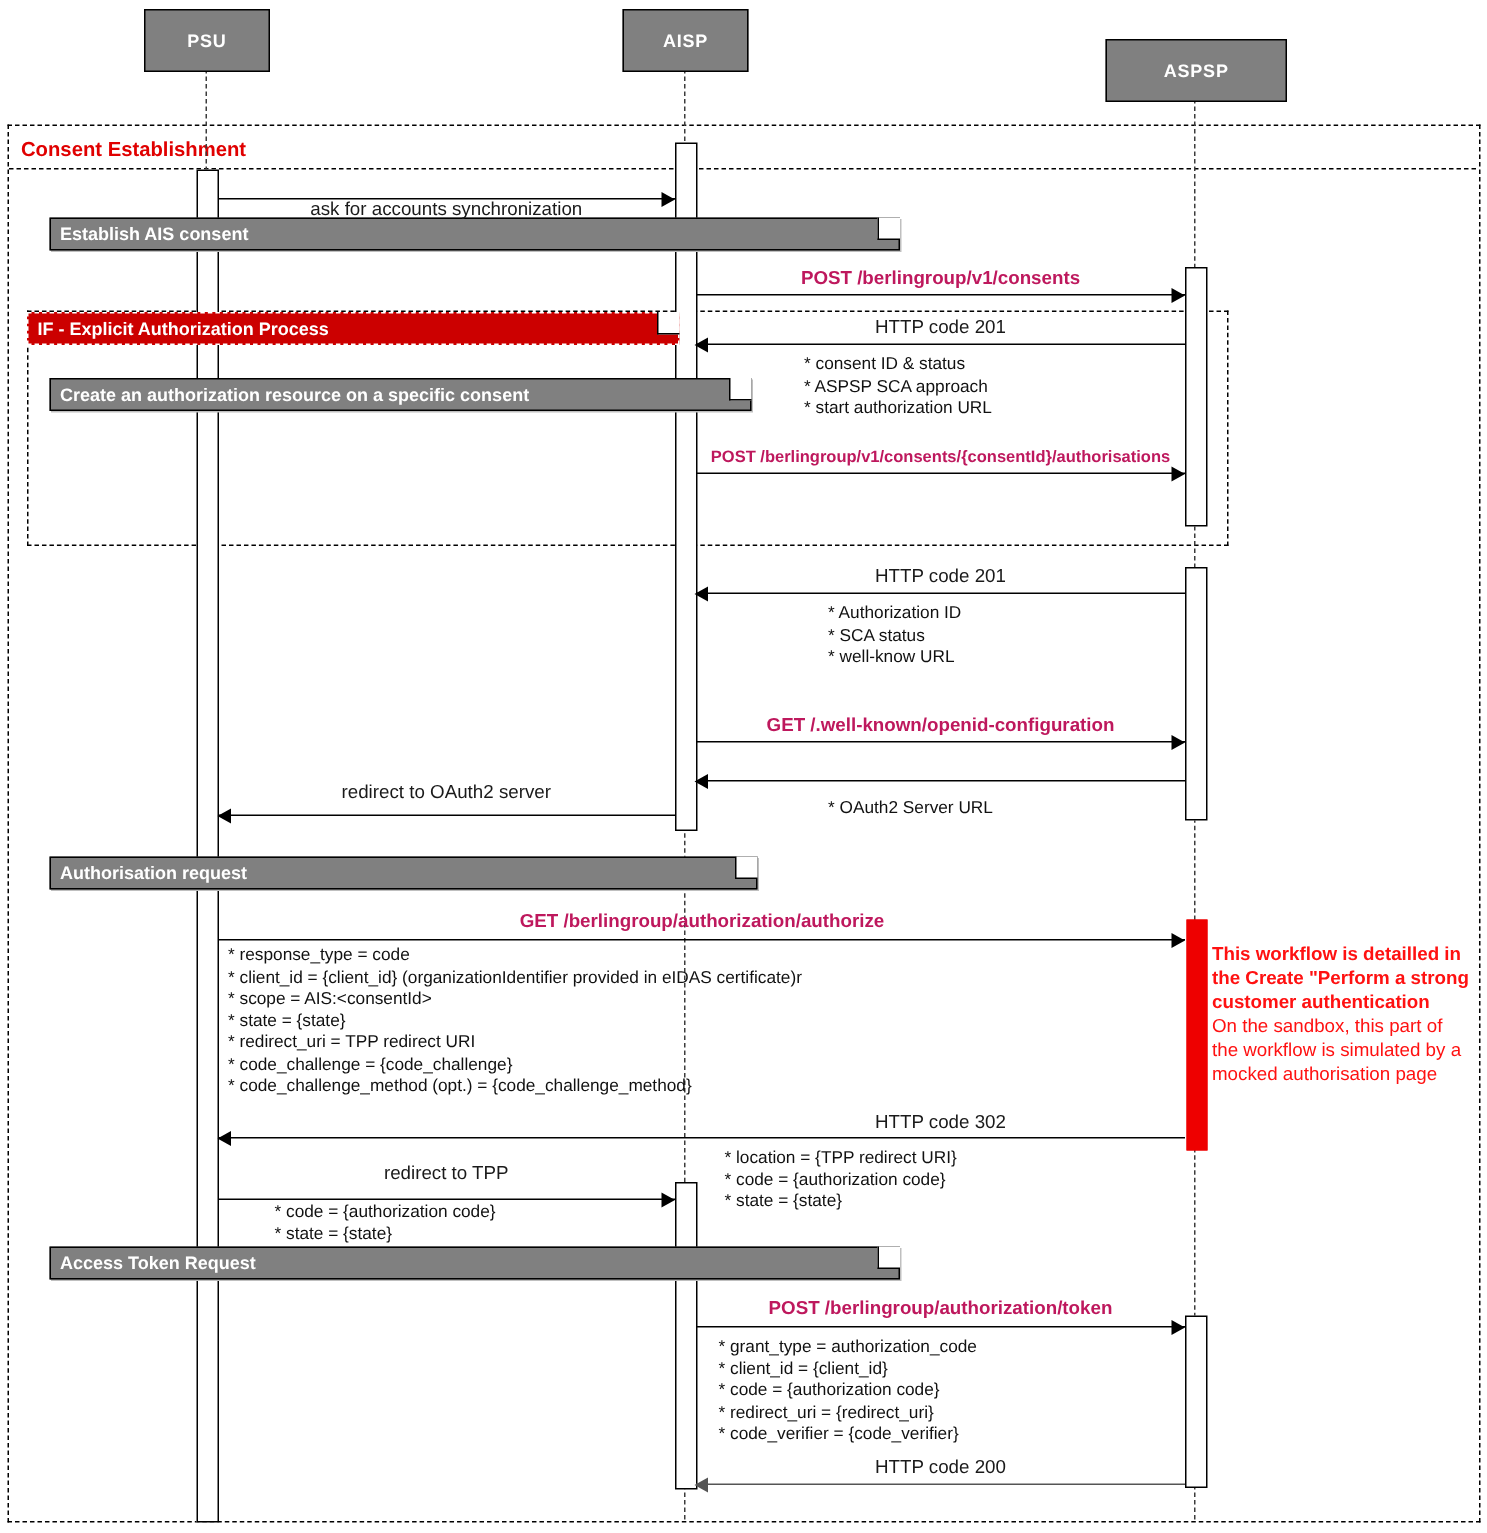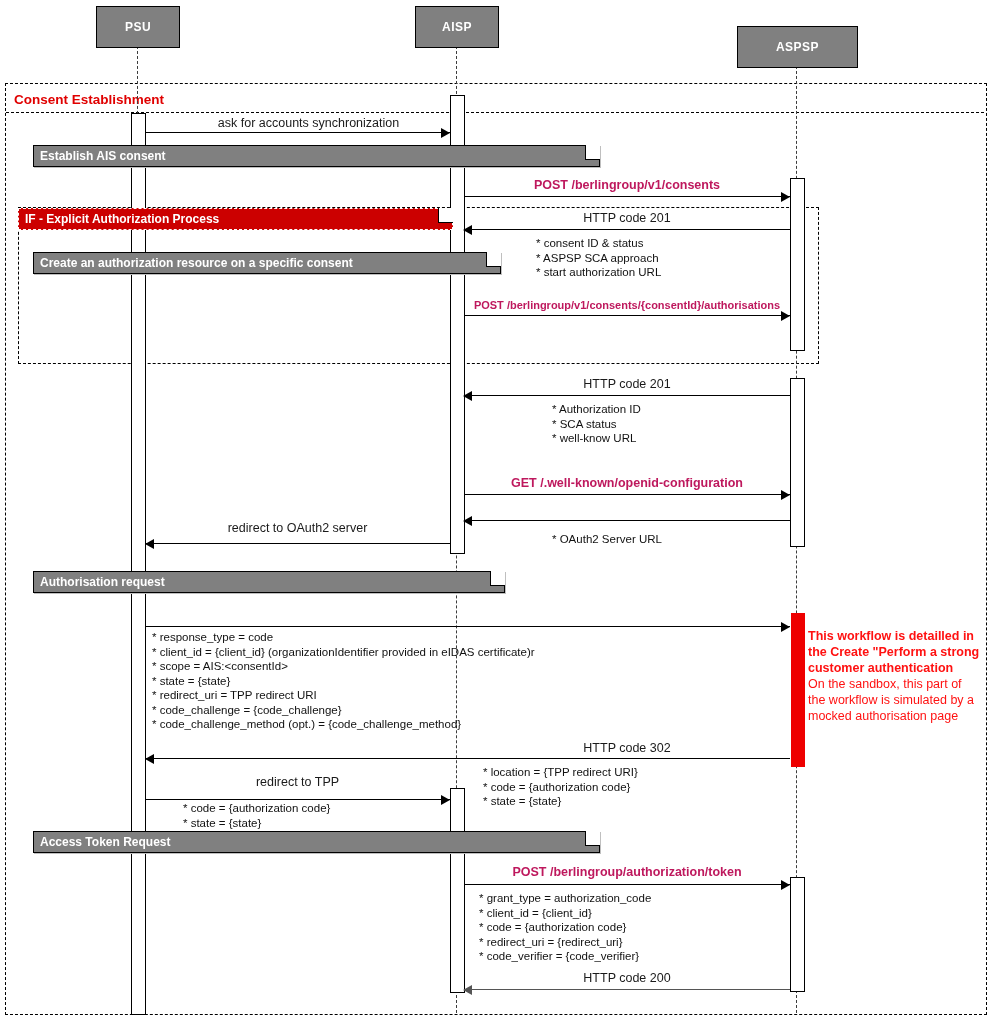--- a/index.html
+++ b/index.html
@@ -128,21 +128,21 @@
   <div class="band" style="left:33px;top:571px;width:472px;">
     <span>Authorisation request</span>
     <i class="fold"></i>
   </div>
 
   <div class="band" style="left:33px;top:831px;width:567px;">
     <span>Access Token Request</span>
     <i class="fold"></i>
   </div>
 
-  <div class="msg-label" style="left:145px;top:116px;width:305px;margin-left:11px;">ask for accounts synchronization</div>
+  <div class="msg-label" style="left:145px;top:132px;width:305px;">ask for accounts synchronization</div>
   <div class="arrow" style="left:146px;top:132px;width:304px;"></div>
   <div class="arrowhead right" style="left:441px;top:128px;"></div>
 
   <div class="msg-label red" style="left:464px;top:178px;width:326px;">POST /berlingroup/v1/consents</div>
   <div class="arrow" style="left:464px;top:196px;width:326px;"></div>
   <div class="arrowhead right" style="left:781px;top:192px;"></div>
 
   <div class="msg-label" style="left:464px;top:211px;width:326px;">HTTP code 201</div>
   <div class="arrow" style="left:464px;top:229px;width:326px;"></div>
   <div class="arrowhead left" style="left:463px;top:225px;"></div>
@@ -166,20 +166,21 @@
   <div class="arrowhead right" style="left:781px;top:490px;"></div>
 
   <div class="arrow" style="left:464px;top:520px;width:326px;"></div>
   <div class="arrowhead left" style="left:463px;top:516px;"></div>
   <div class="notes" style="left:552px;top:532px;">* OAuth2 Server URL</div>
 
   <div class="msg-label" style="left:145px;top:521px;width:305px;text-align:center;">redirect to OAuth2 server</div>
   <div class="arrow" style="left:146px;top:543px;width:304px;"></div>
   <div class="arrowhead left" style="left:145px;top:539px;"></div>
 
+  <div class="msg-label red" style="left:145px;top:607px;width:646px;">GET /berlingroup/authorization/authorize</div>
   <div class="arrow" style="left:146px;top:626px;width:644px;"></div>
   <div class="arrowhead right" style="left:781px;top:622px;"></div>
   <div class="notes" style="left:152px;top:630px;">* response_type = code
 * client_id = {client_id} (organizationIdentifier provided in eIDAS certificate)r
 * scope = AIS:&lt;consentId&gt;
 * state = {state}
 * redirect_uri = TPP redirect URI
 * code_challenge = {code_challenge}
 * code_challenge_method (opt.) = {code_challenge_method}</div>
 

